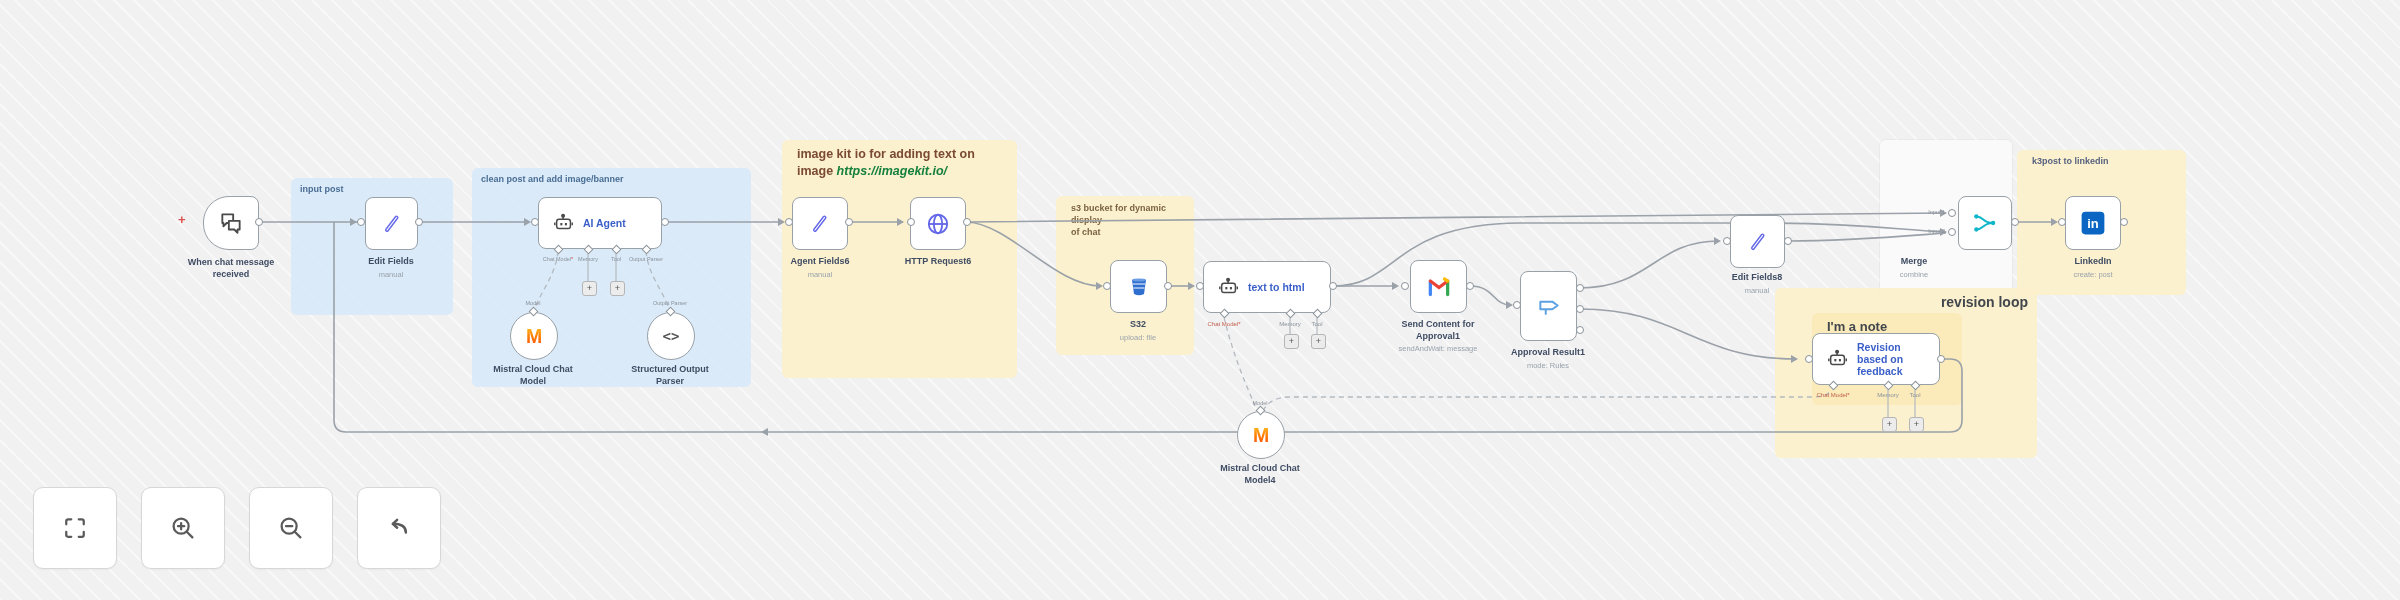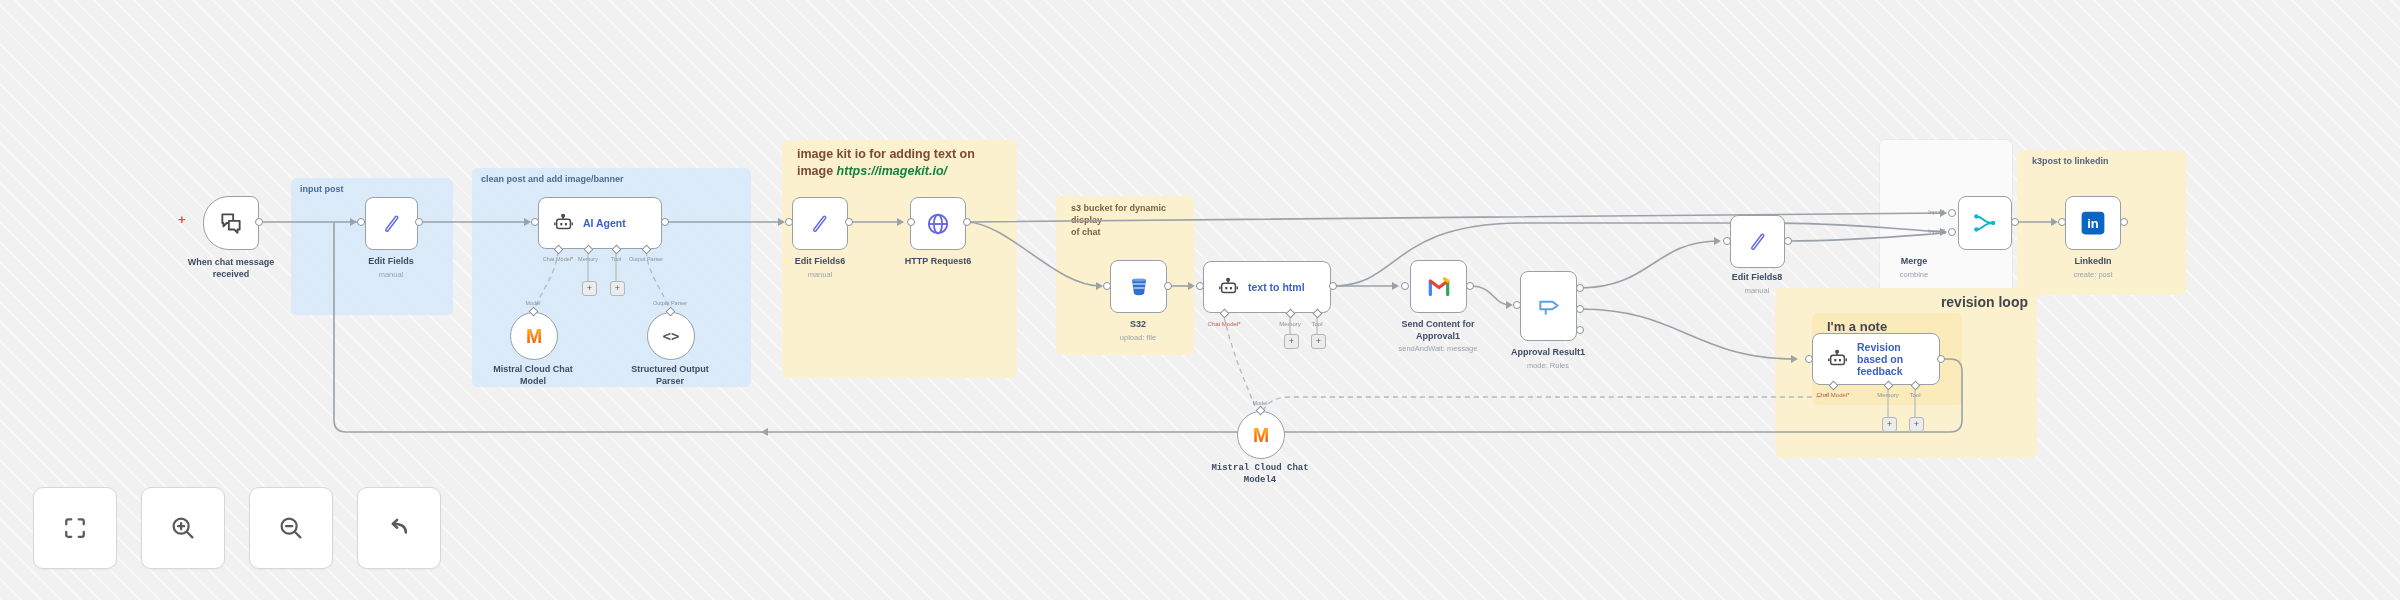--- a/index.html
+++ b/index.html
@@ -189,21 +189,21 @@
     <span>Structured Output Parser</span>
   </div>
 
   <div class="node" style="left:792px;top:197px;width:56px;height:53px;">
     <svg width="24" height="24" viewBox="0 0 24 24">
       <path d="M7,18 L16.5,5.5" stroke="#6467e8" stroke-width="4" stroke-linecap="round" fill="none"></path>
       <path d="M7,18 L16.5,5.5" stroke="#fff" stroke-width="1.2" stroke-linecap="round" fill="none"></path>
     </svg>
   </div>
   <div class="nlabel" style="left:820px;top:256px;">
-    <span>Edit Fields6</span>
+    <span>Agent Fields6</span>
     <span class="sub">manual</span>
   </div>
 
   <div class="node" style="left:910px;top:197px;width:56px;height:53px;">
     <svg width="26" height="26" viewBox="0 0 24 24">
       <g stroke="#6467e8" stroke-width="1.7" fill="none">
         <circle cx="12" cy="12" r="8.5"></circle>
           <ellipse cx="12" cy="12" rx="3.8" ry="8.5"></ellipse>
           <path d="M3.5,12 H20.5"></path>
       </g>
@@ -317,21 +317,21 @@
         <rect x="13" y="12" width="2.2" height="2.6" fill="#4a4a4a"></rect>
     </svg>
     <span class="agent-title" style="max-width:76px;">Revision based on feedback</span>
   </div>
 
   <div class="circle-node" style="left:1237px;top:411px;">
     <svg width="26" height="26" viewBox="0 0 24 24">
       <text x="12" y="18" text-anchor="middle" font-size="18" font-weight="bold" font-family="Liberation Sans,sans-serif" fill="url(#mg)">M</text>
     </svg>
   </div>
-  <div class="nlabel wrap" style="left:1260px;top:463px;width:104px;font-family:Liberation Mono, monospace;">
+  <div class="nlabel wrap" style="left:1260px;top:463px;width:104px;">
     <span>Mistral Cloud Chat Model4</span>
   </div>
 
   <span class="port" style="left:255px;top:218px;"></span>
   <span class="port" style="left:357px;top:218px;"></span>
   <span class="port" style="left:415px;top:218px;"></span>
   <span class="port" style="left:531px;top:218px;"></span>
   <span class="port" style="left:661px;top:218px;"></span>
   <span class="port" style="left:785px;top:218px;"></span>
   <span class="port" style="left:845px;top:218px;"></span>

